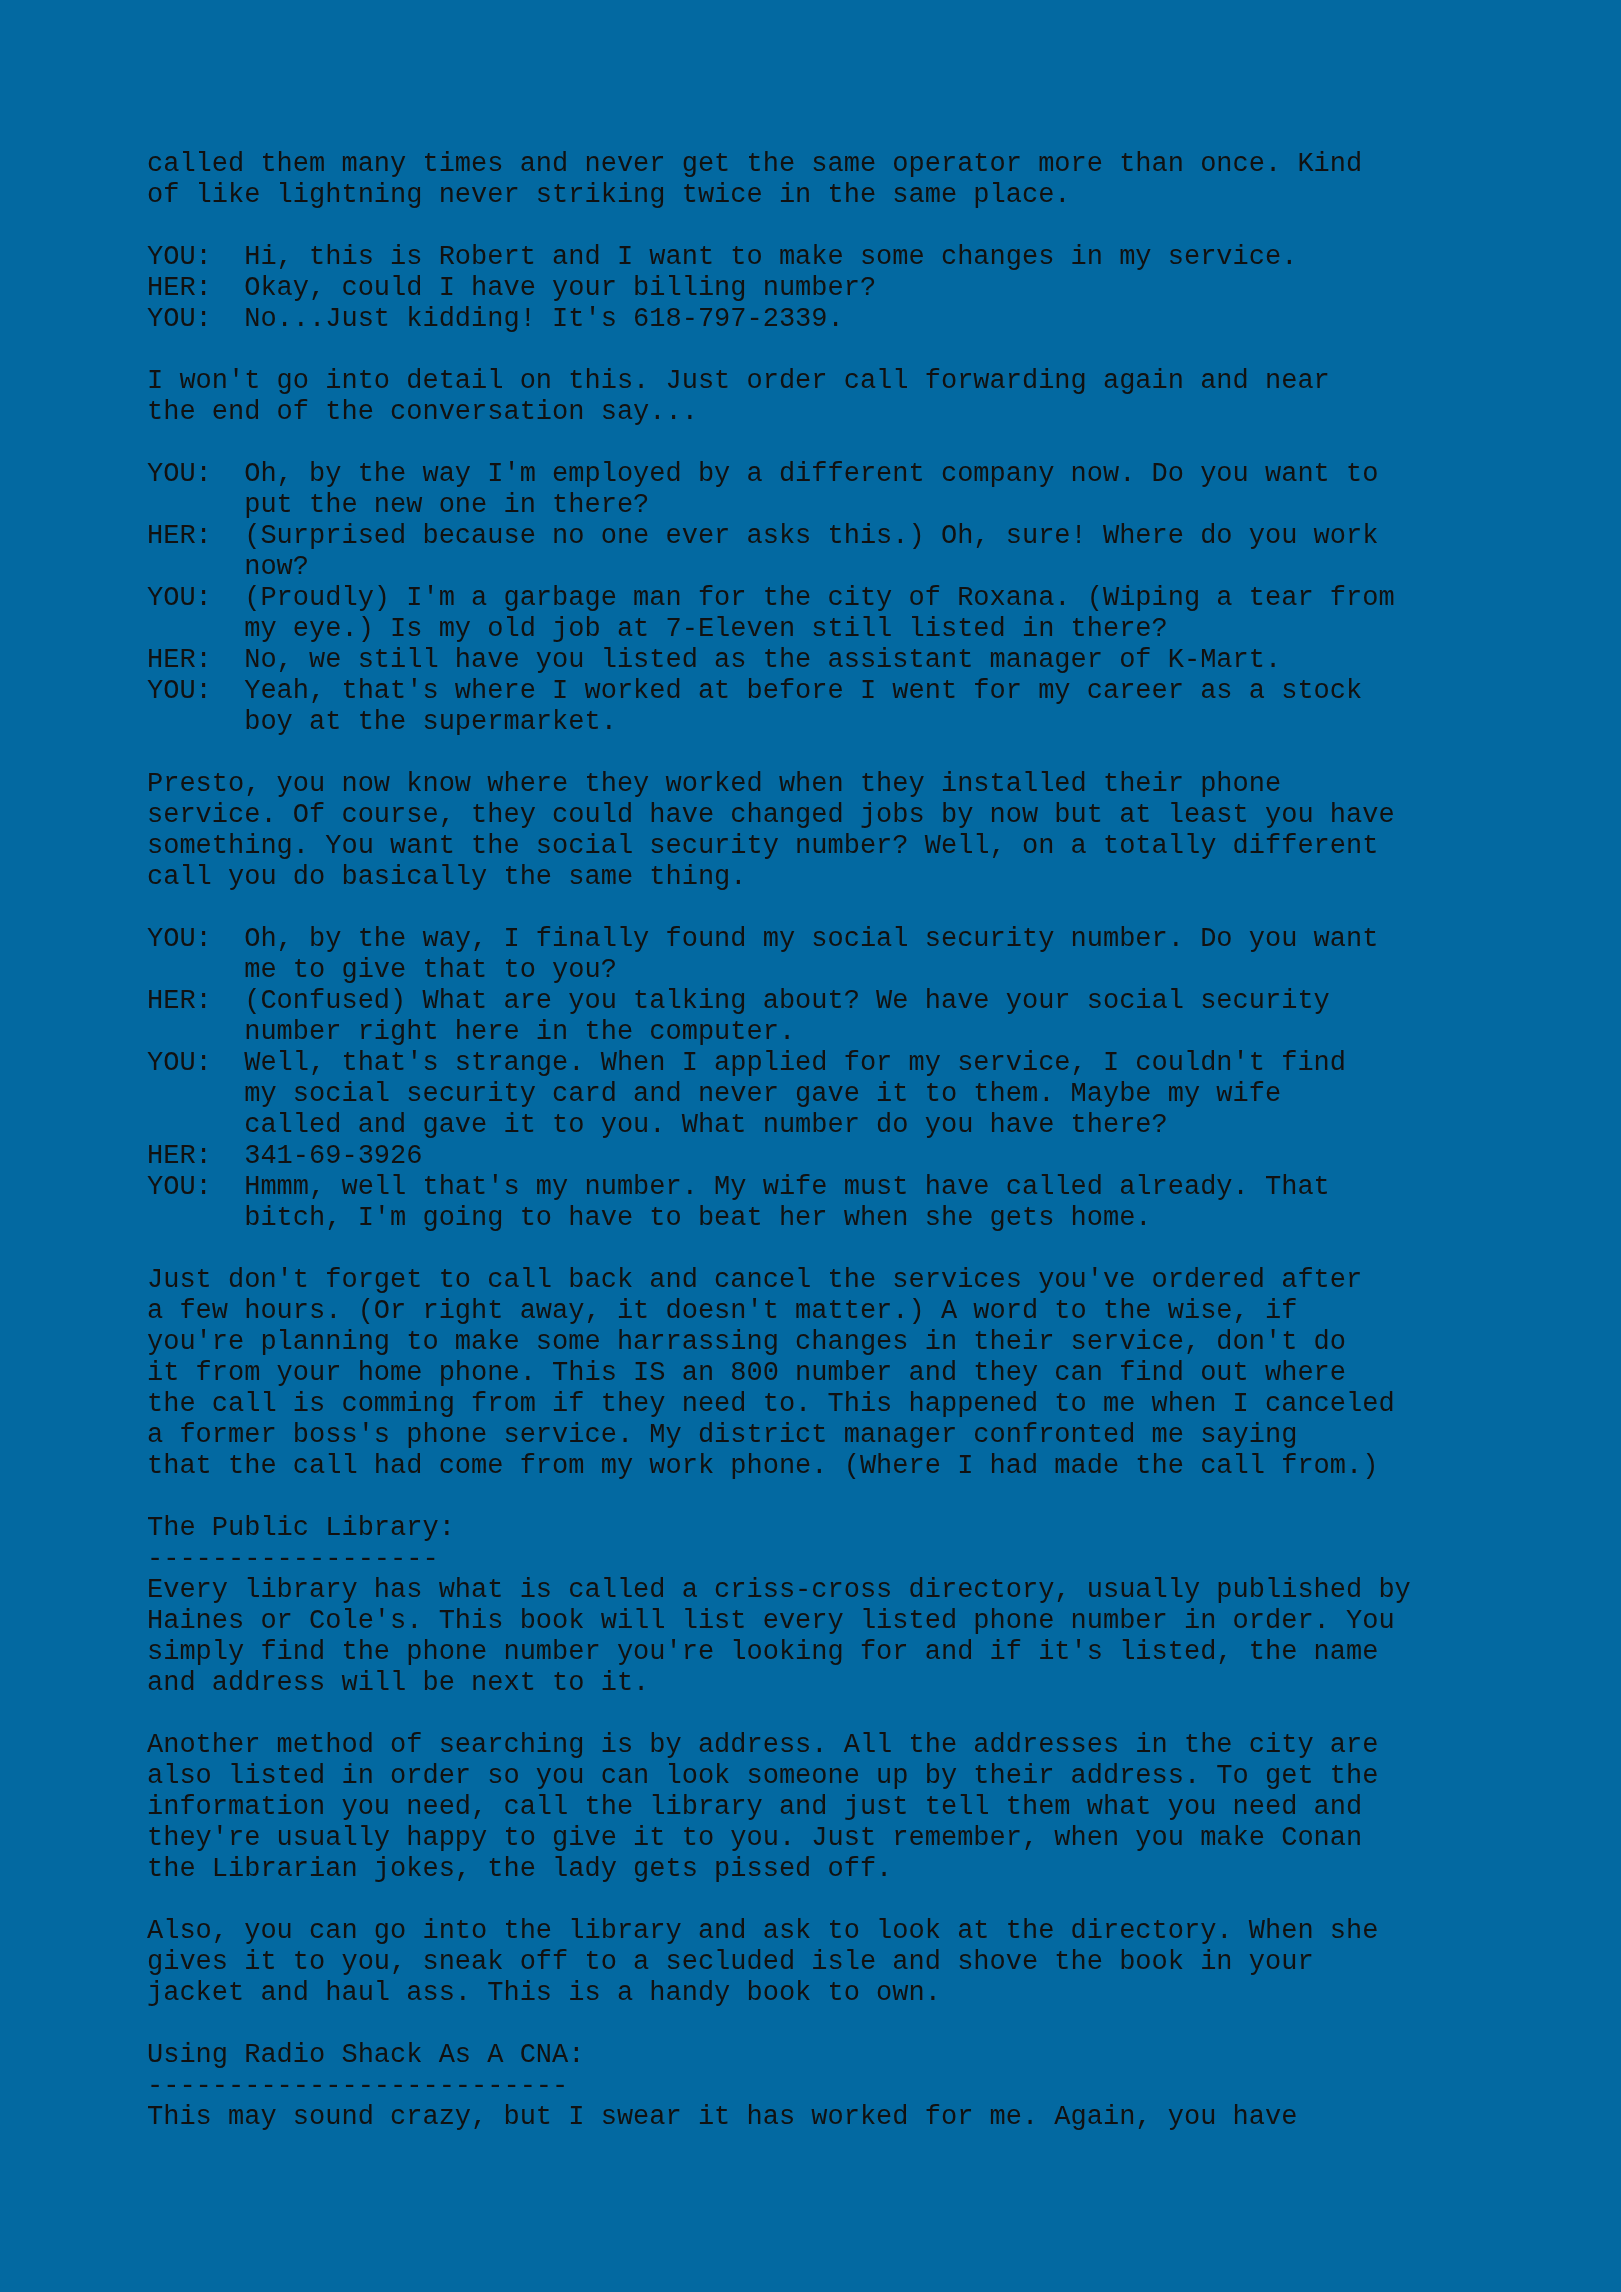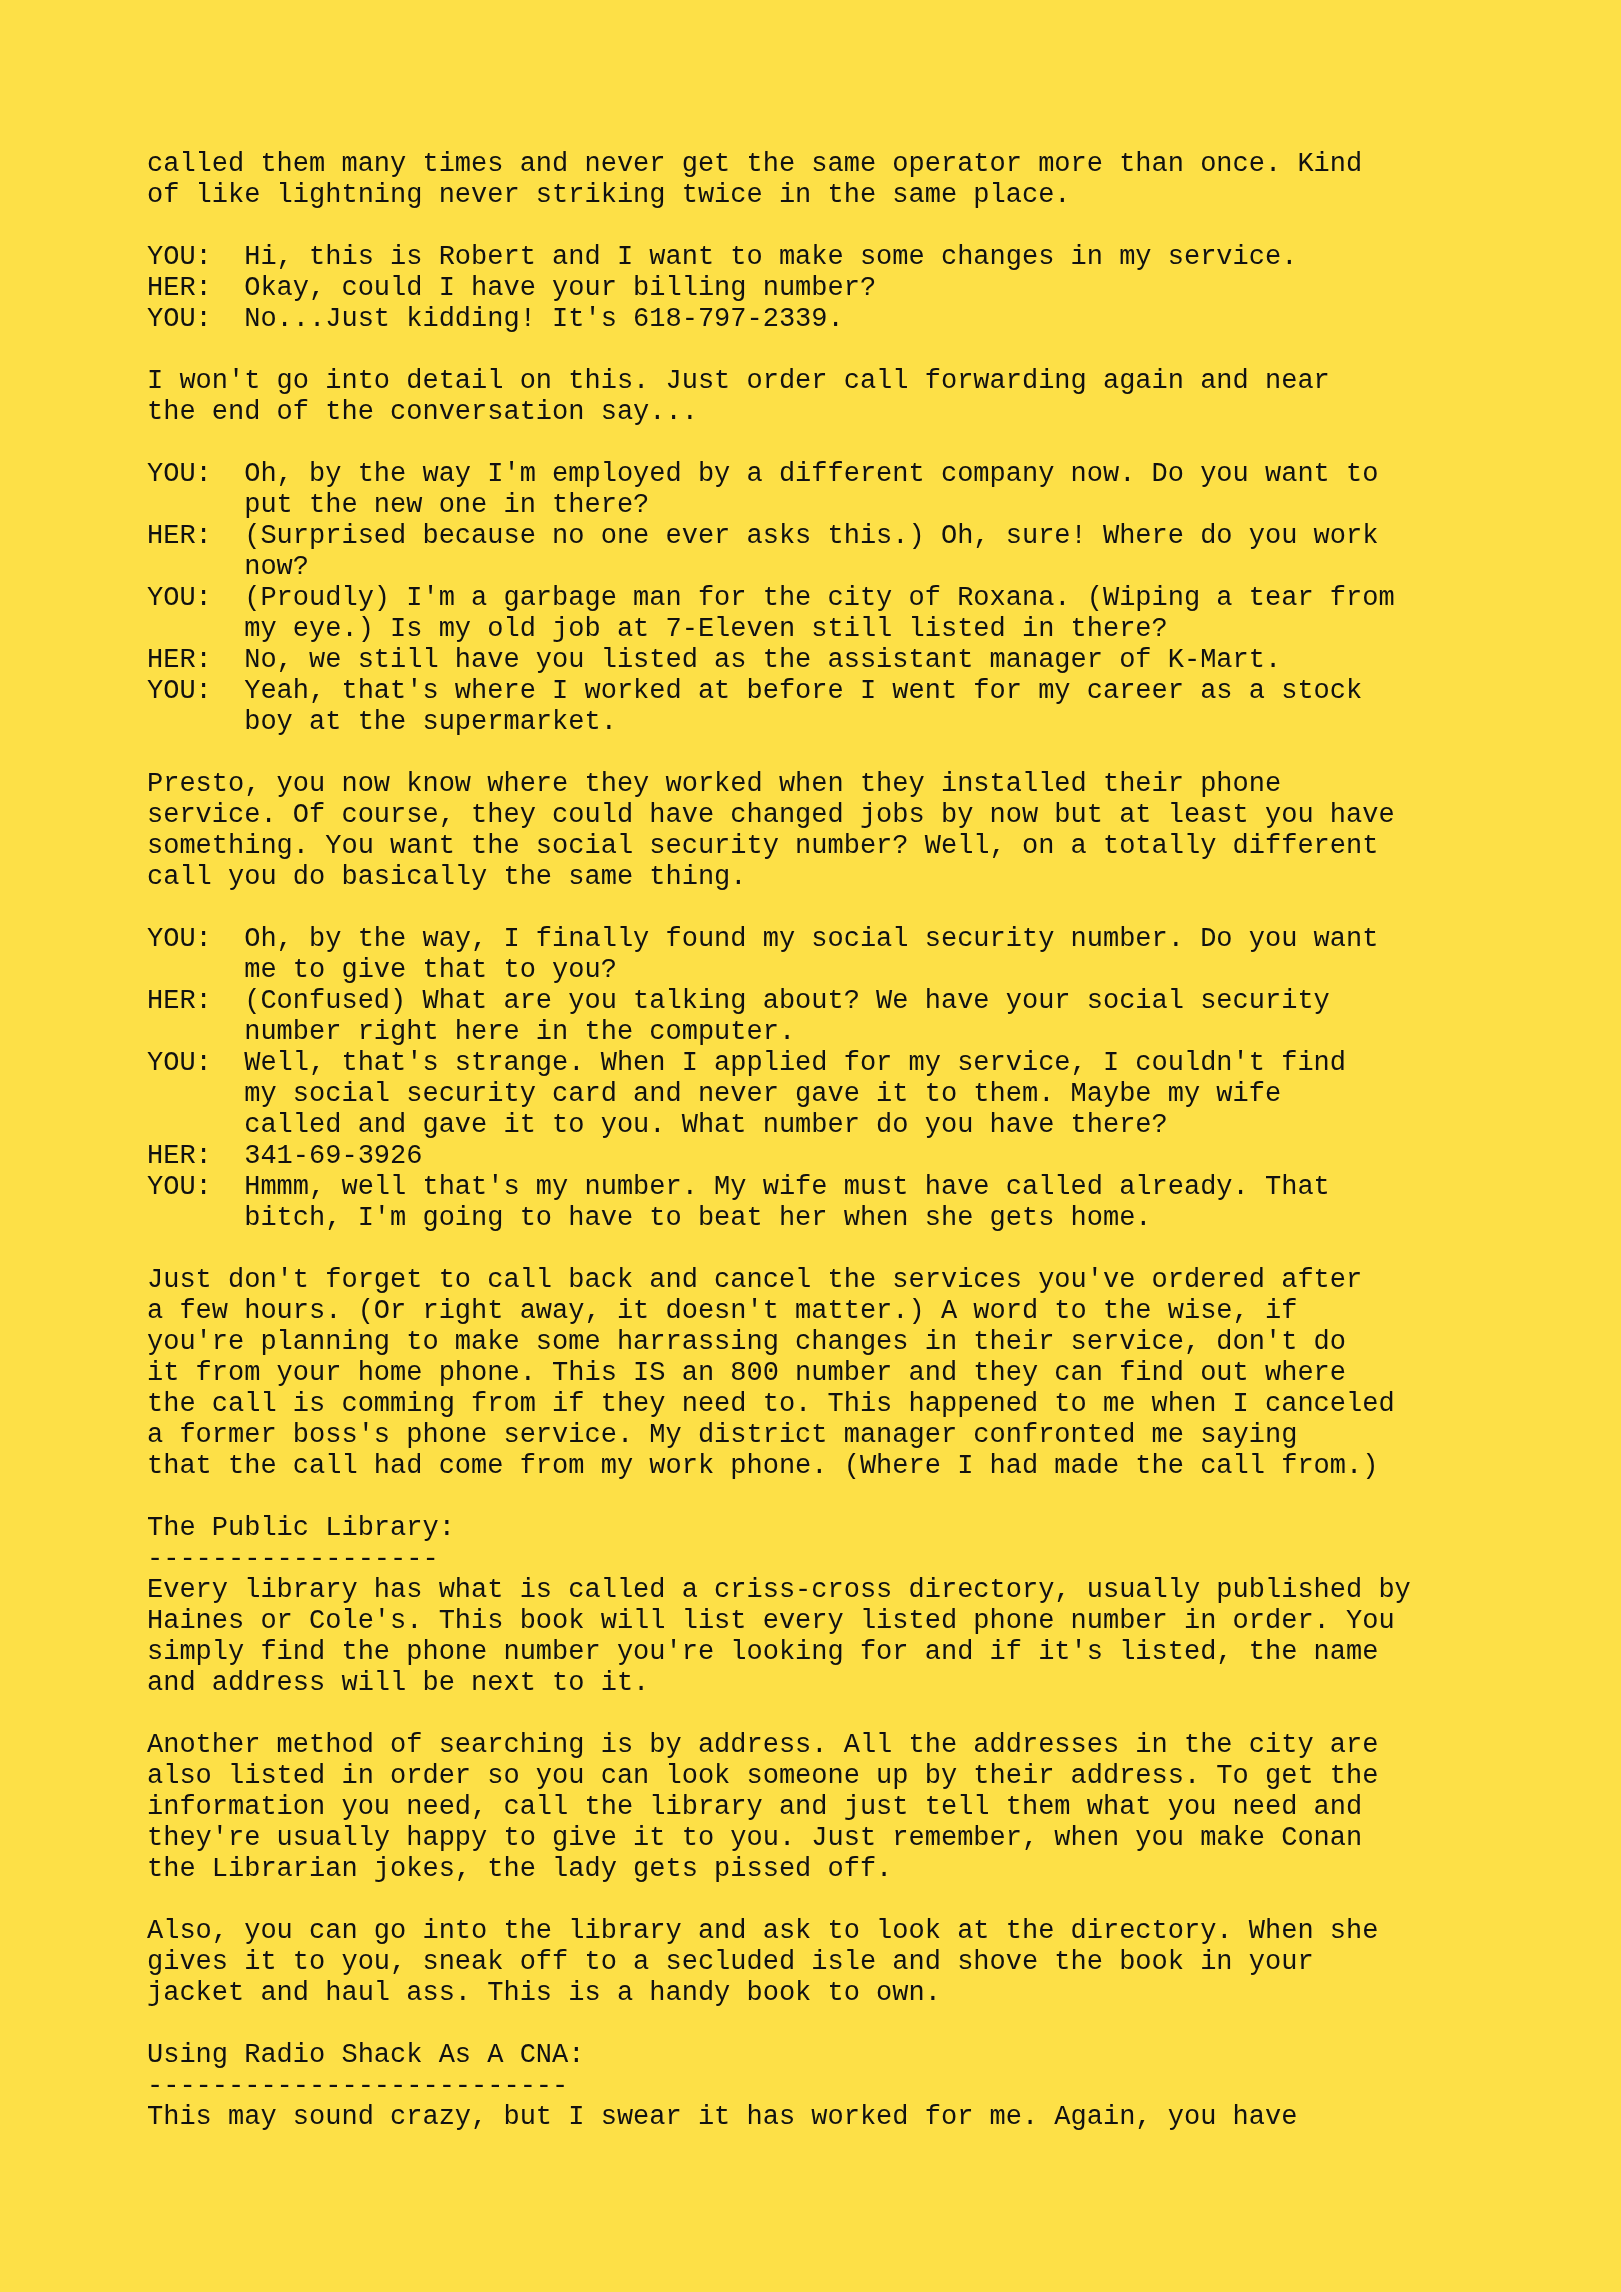--- a/index.html
+++ b/index.html
@@ -4,21 +4,21 @@
 <style>
   html, body {
     margin: 0;
     padding: 0;
     background: #ffffff;
   }
   .page {
     position: relative;
     width: 1621px;
     height: 2293px;
-    background: #fde047;
+    background: #0369a1;
     overflow: hidden;
   }
   .doc-text {
     position: absolute;
     left: 147px;
     top: 149px;
     margin: 0;
     font-family: "Liberation Mono", "DejaVu Sans Mono", monospace;
     font-size: 27px;
     line-height: 31px;

